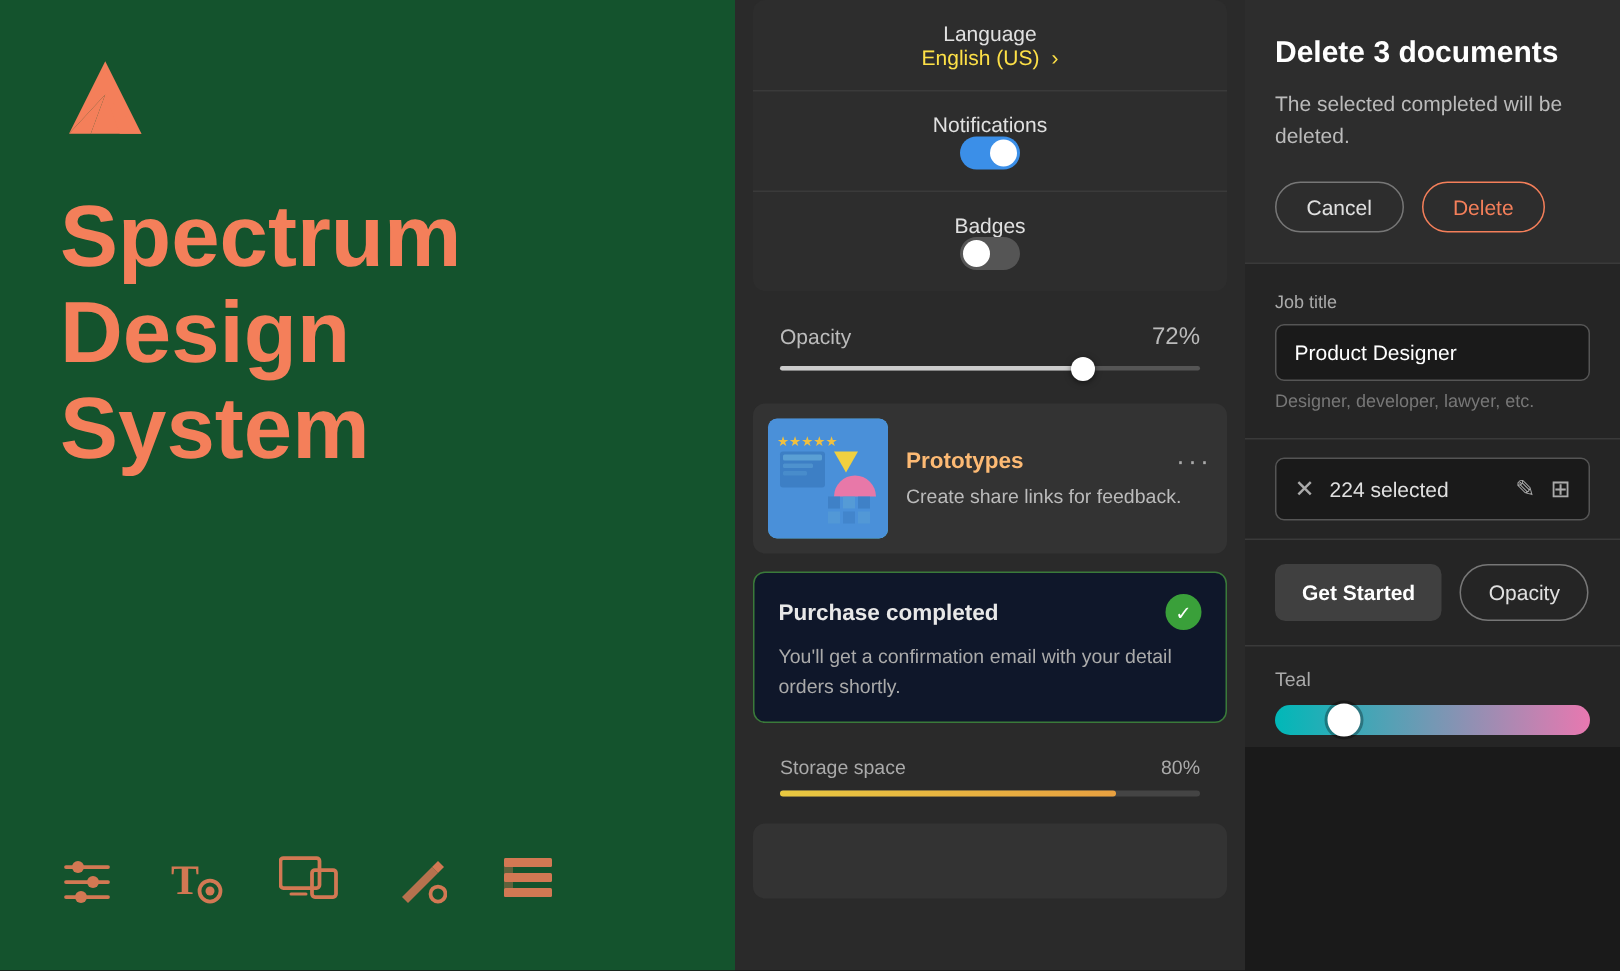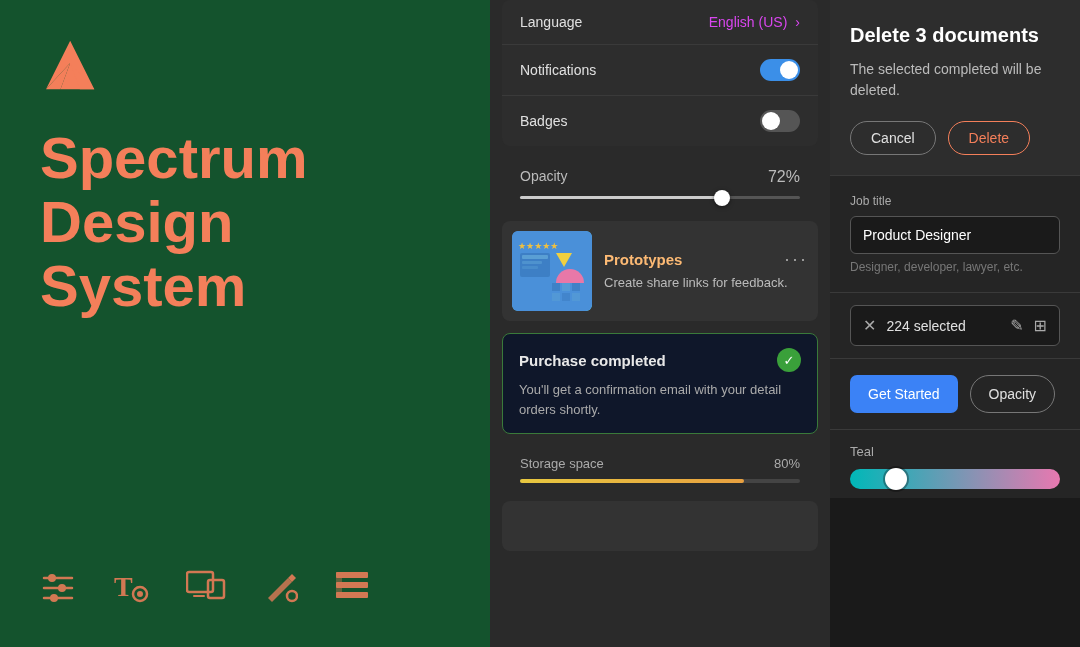--- a/index.html
+++ b/index.html
@@ -70,37 +70,38 @@
       padding: 0;
       overflow: hidden;
     }
 
     .settings-row {
       display: flex;
       align-items: center;
       justify-content: space-between;
       padding: 14px 18px;
       border-bottom: 1px solid #3a3a3a;
+      flex-direction: column;
     }
 
     .settings-row:last-child {
       border-bottom: none;
     }
 
     .settings-label {
       font-size: 14px;
       color: #e0e0e0;
     }
 
     .settings-value {
       display: flex;
       align-items: center;
       gap: 8px;
       font-size: 14px;
-      color: #d946ef;
+      color: #fde047;
     }
 
     
     .toggle {
       width: 40px;
       height: 22px;
       border-radius: 11px;
       position: relative;
       cursor: pointer;
     }
@@ -463,26 +464,26 @@
     
     .action-buttons {
       padding: 16px 20px;
       display: flex;
       gap: 12px;
       border-bottom: 1px solid #3a3a3a;
     }
 
     .btn-get-started {
       padding: 10px 18px;
-      background: #3b82f6;
+      background: #404040;
       border: none;
       border-radius: 7px;
       color: #fff;
       font-size: 14px;
-      font-weight: 400;
+      font-weight: 700;
       cursor: pointer;
     }
 
     .btn-continue {
       padding: 10px 18px;
       background: transparent;
       border: 1.5px solid #777;
       border-radius: 20px;
       color: #e0e0e0;
       font-size: 14px;

